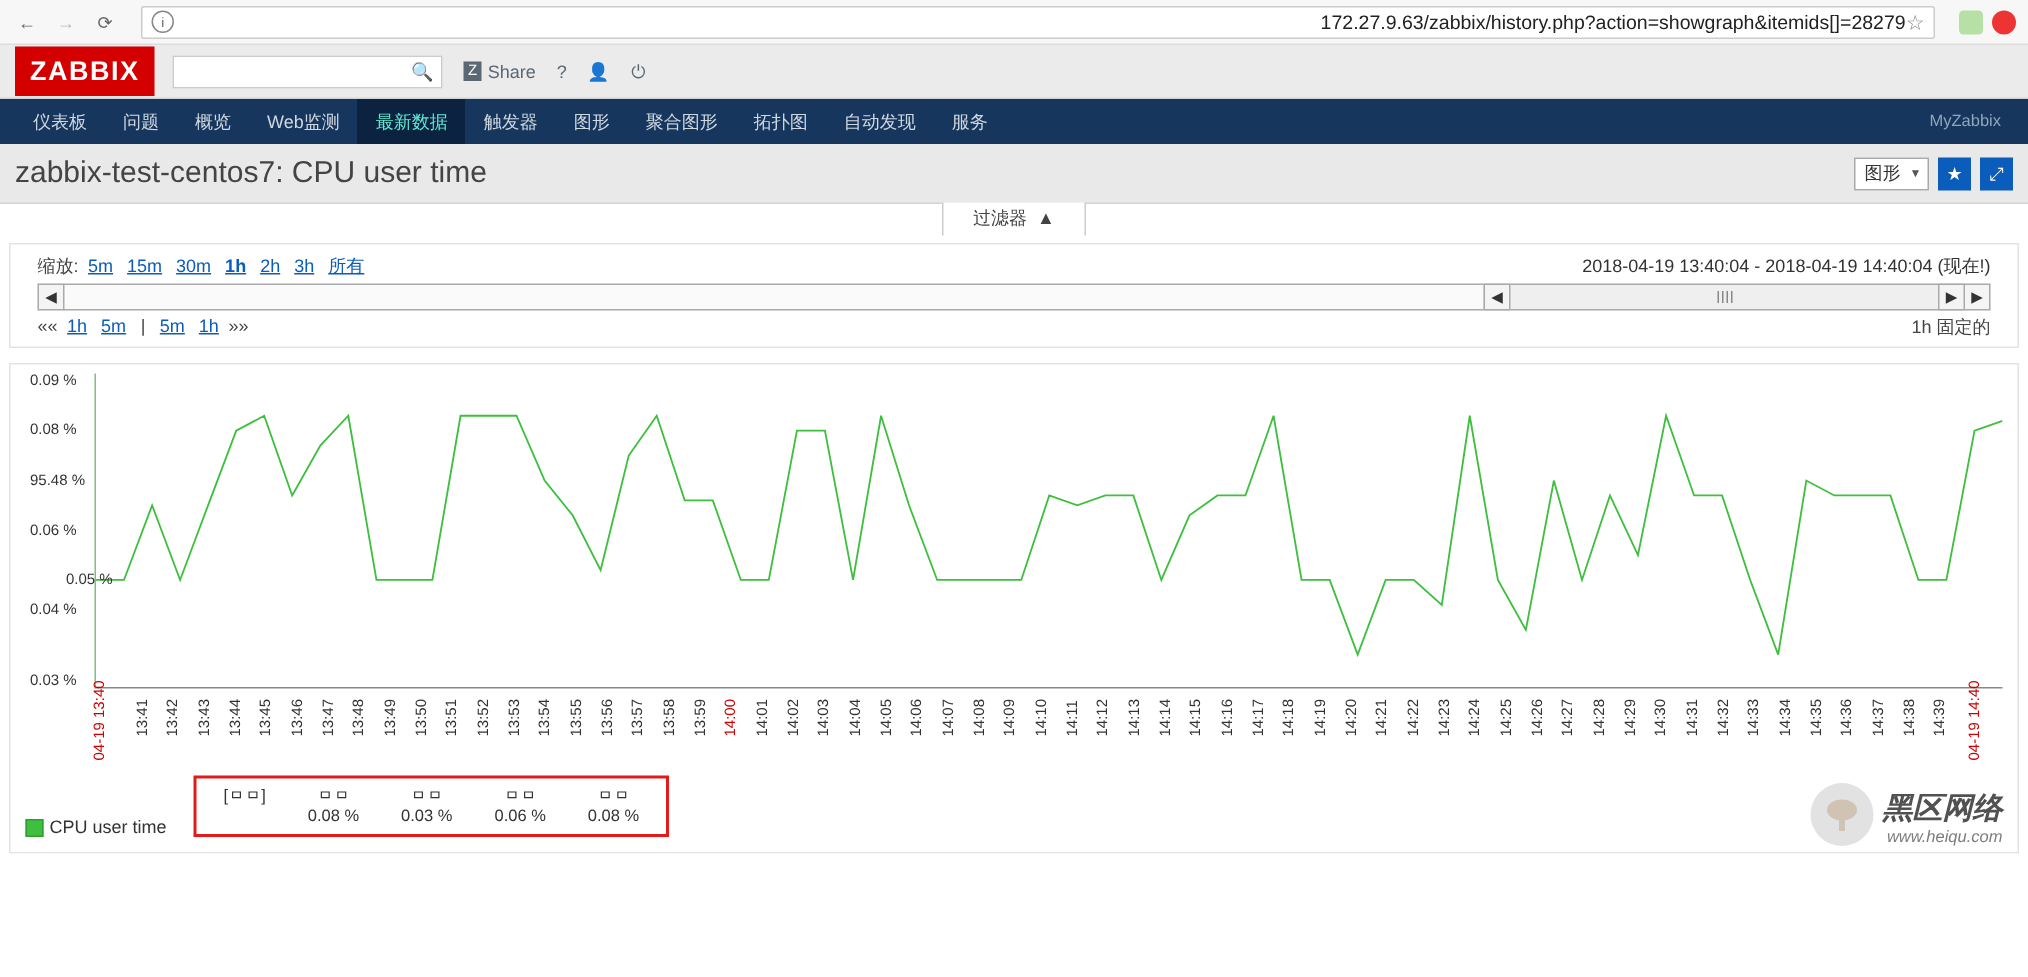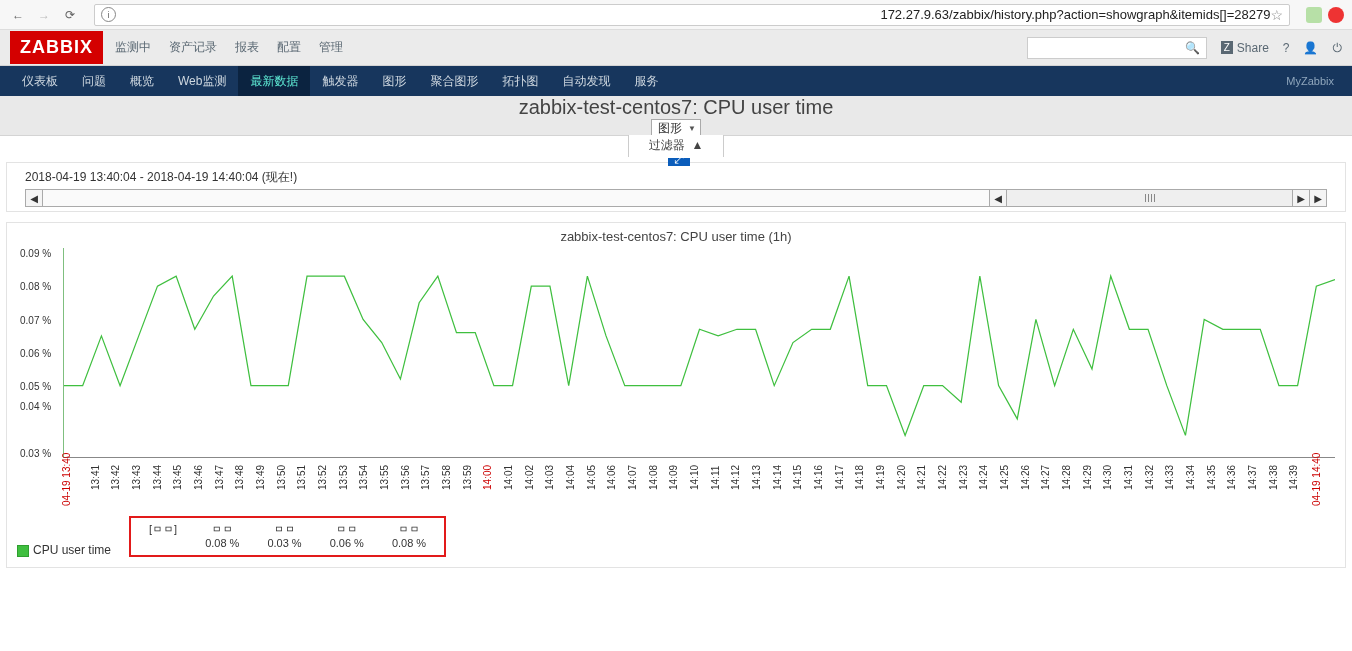--- a/index.html
+++ b/index.html
@@ -18,21 +18,21 @@
 .topnav span { color:#5a6873; cursor:pointer; }
 .search-box { width:180px; height:22px; background:#fff; border:1px solid #ccc; padding:0 22px 0 6px; position:relative; }
 .search-box .mag { position:absolute; right:5px; top:3px; color:#888; }
 .right-icons { display:flex; align-items:center; gap:14px; margin-left:14px; color:#5a6873; }
 .right-icons .share { display:flex; align-items:center; gap:4px; }
 .subnav { height:30px; background:#17365d; display:flex; align-items:center; padding:0 10px; color:#cfd8e0; }
 .subnav .item { padding:0 12px; height:30px; display:flex; align-items:center; cursor:pointer; }
 .subnav .item.active { background:#0b2340; color:#5eead4; }
 .subnav .spacer { flex:1; }
 .subnav .myz { color:#8fa6bc; font-size:11px; padding-right:8px; }
-.pagehead { height:40px; background:#e9e9e9; display:flex; align-items:center; padding:0 10px; border-bottom:1px solid #d4d4d4;flex-direction:column; }
+.pagehead { height:40px; background:#e9e9e9; display:flex; align-items:center; padding:0 10px; border-bottom:1px solid #d4d4d4; }
 .pagehead h1 { font-size:20px; font-weight:normal; color:#444; flex:1; }
 .dd { height:22px; border:1px solid #aaa; background:#fff; padding:0 18px 0 6px; position:relative; font-size:12px; display:flex; align-items:center; }
 .dd:after { content:"▼"; position:absolute; right:4px; font-size:8px; color:#555; }
 .iconbtn { width:22px; height:22px; background:#0b5dbb; color:#fff; display:flex; align-items:center; justify-content:center; margin-left:6px; cursor:pointer; }
 .filter-tab { display:flex; justify-content:center; background:#fff; height:22px; position:relative; }
 .filter-tab .tab { border:1px solid #ccc; border-top:none; border-bottom:none; padding:2px 20px; background:#fff; color:#444; position:relative; top:-1px; }
 .controls { background:#fff; padding:6px 18px 4px; border:1px solid #e3e3e3; margin:4px 6px 0; }
 .controls .row1 { display:flex; align-items:center; justify-content:space-between; margin-bottom:2px; }
 .zoom-links { color:#444; }
 .zoom-links a { color:#0b5dbb; text-decoration:underline; margin:0 3px; cursor:pointer; }
@@ -80,27 +80,20 @@
     <span class="star-icon">☆</span>
   </div>
   <div class="ext-icons">
     <div class="ext-icon" style="background:#b7e0a7;border-radius:3px"></div>
     <div class="ext-icon" style="background:#e33;border-radius:50%"></div>
   </div>
 </div>
 
 <div class="topbar">
   <div class="logo">ZABBIX</div>
-  <div class="topnav">
-    <span>监测中</span>
-    <span>资产记录</span>
-    <span>报表</span>
-    <span>配置</span>
-    <span>管理</span>
-  </div>
   <div class="search-box">
       <span class="mag">🔍</span>
     </div>
   <div class="right-icons">
     <span class="share">
         <span style="background:#5a6873;color:#fff;padding:1px 3px;font-size:10px">Z</span>
         <span>Share</span>
       </span>
     <span>?</span>
     <span>👤</span>
@@ -132,47 +125,68 @@
   <div class="iconbtn">★</div>
   <div class="iconbtn">⤢</div>
 </div>
 
 <div class="filter-tab">
   <div class="tab"><span>过滤器</span> &nbsp;▲</div>
 </div>
 
 <div class="controls">
   <div class="row1">
+    <div class="zoom-links">
+      <span>缩放:</span>
+      <a>5m</a>
+      <a>15m</a>
+      <a>30m</a>
+      <a class="sel">1h</a>
+      <a>2h</a>
+      <a>3h</a>
+      <a>所有</a>
+    </div>
     <div class="timerange">2018-04-19 13:40:04 - 2018-04-19 14:40:04 (现在!)</div>
   </div>
   <div class="row2">
     <div class="sbtn">◀</div>
     <div class="slider">
       <div class="handle">
         <div class="sbtn" style="position:absolute;left:-1px;top:-1px">◀</div>
         <div class="grip">
             <span></span>
             <span></span>
             <span></span>
             <span></span>
           </div>
         <div class="sbtn" style="position:absolute;right:-1px;top:-1px">▶</div>
       </div>
     </div>
     <div class="sbtn">▶</div>
   </div>
+  <div class="row3">
+    <div>
+      <span>««</span>
+      <a>1h</a>
+      <a>5m</a>
+      &nbsp;<span>|</span>&nbsp;
+      <a>5m</a>
+      <a>1h</a>
+      <span>»»</span>
+    </div>
+    <div>1h  固定的</div>
+  </div>
 </div>
 
 <div class="graph-card">
-  <div class="graph-title">zabbix-test-centos7: CPU user time (1h)</div>
   <div class="plot">
     <svg id="chart-svg" width="100%" height="100%" viewBox="0 0 1240 210" preserveAspectRatio="none">
       <polyline id="chart-line" class="linepath" points="0.0,138.3 18.2,138.3 36.5,88.3 54.7,138.3 72.9,88.3 91.2,38.3 109.4,28.3 127.6,81.7 145.9,48.3 164.1,28.3 182.4,138.3 200.6,138.3 218.8,138.3 237.1,28.3 255.3,28.3 273.5,28.3 291.8,71.7 310.0,95.0 328.2,131.7 346.5,55.0 364.7,28.3 382.9,85.0 401.2,85.0 419.4,138.3 437.6,138.3 455.9,38.3 474.1,38.3 492.4,138.3 510.6,28.3 528.8,88.3 547.1,138.3 565.3,138.3 583.5,138.3 601.8,138.3 620.0,81.7 638.2,88.3 656.5,81.7 674.7,81.7 692.9,138.3 711.2,95.0 729.4,81.7 747.6,81.7 765.9,28.3 784.1,138.3 802.4,138.3 820.6,188.3 838.8,138.3 857.1,138.3 875.3,155.0 893.5,28.3 911.8,138.3 930.0,171.7 948.2,71.7 966.5,138.3 984.7,81.7 1002.9,121.7 1021.2,28.3 1039.4,81.7 1057.6,81.7 1075.9,138.3 1094.1,188.3 1112.4,71.7 1130.6,81.7 1148.8,81.7 1167.1,81.7 1185.3,138.3 1203.5,138.3 1221.8,38.3 1240.0,31.7"></polyline>
     </svg>
-  <div class="ylabel" style="top: 5px;">0.09 %</div><div class="ylabel" style="top: 38.3333px;">0.08 %</div><div class="ylabel" style="top: 71.6667px;">0.07 %</div><div class="ylabel" style="top: 105px;">0.06 %</div><div class="ylabel" style="top: 138.333px;">0.05 %</div><div class="ylabel" style="top: 158px;">0.04 %</div><div class="ylabel" style="top: 205px;">0.03 %</div></div>
+  <div class="ylabel" style="top: 5px;">0.09 %</div><div class="ylabel" style="top: 38.3333px;">0.08 %</div><div class="ylabel" style="top: 71.6667px;">95.48 %</div><div class="ylabel" style="top: 105px;">0.06 %</div><div class="ylabel" style="top: 138.333px; margin-left: 24px;">0.05 %</div><div class="ylabel" style="top: 158px;">0.04 %</div><div class="ylabel" style="top: 205px;">0.03 %</div></div>
   <div class="xlabels" id="xlabels">
     <div class="xedge" id="xstart" style="left:-2px;top:48px">04-19 13:40</div>
     <div class="xedge" id="xend" style="left:1248px;top:48px">04-19 14:40</div>
   <div class="xlabel" style="left: 26.6667px; top: 32px;">13:41</div>
       <div class="xlabel" style="left: 47.3333px; top: 32px;">13:42</div>
       <div class="xlabel" style="left: 68px; top: 32px;">13:43</div>
       <div class="xlabel" style="left: 88.6667px; top: 32px;">13:44</div>
       <div class="xlabel" style="left: 109.333px; top: 32px;">13:45</div>
       <div class="xlabel" style="left: 130px; top: 32px;">13:46</div>
       <div class="xlabel" style="left: 150.667px; top: 32px;">13:47</div>
@@ -246,13 +260,25 @@
       <div class="col">
           <div class="h">ᆷᆷ</div>
           <div class="v">0.06 %</div>
         </div>
       <div class="col">
           <div class="h">ᆷᆷ</div>
           <div class="v">0.08 %</div>
         </div>
     </div>
   </div>
+  <div class="watermark">
+    <div class="logo2">
+      <svg width="30" height="30" viewBox="0 0 30 30">
+          <ellipse cx="15" cy="12" rx="10" ry="7" fill="#c9b9a6"></ellipse>
+          <rect x="13" y="17" width="4" height="9" fill="#c9b9a6"></rect>
+        </svg>
+    </div>
+    <div class="txt">
+      <div class="big">黑区网络</div>
+      <div class="small">www.heiqu.com</div>
+    </div>
+  </div>
 </div>
 
 </body></html>

